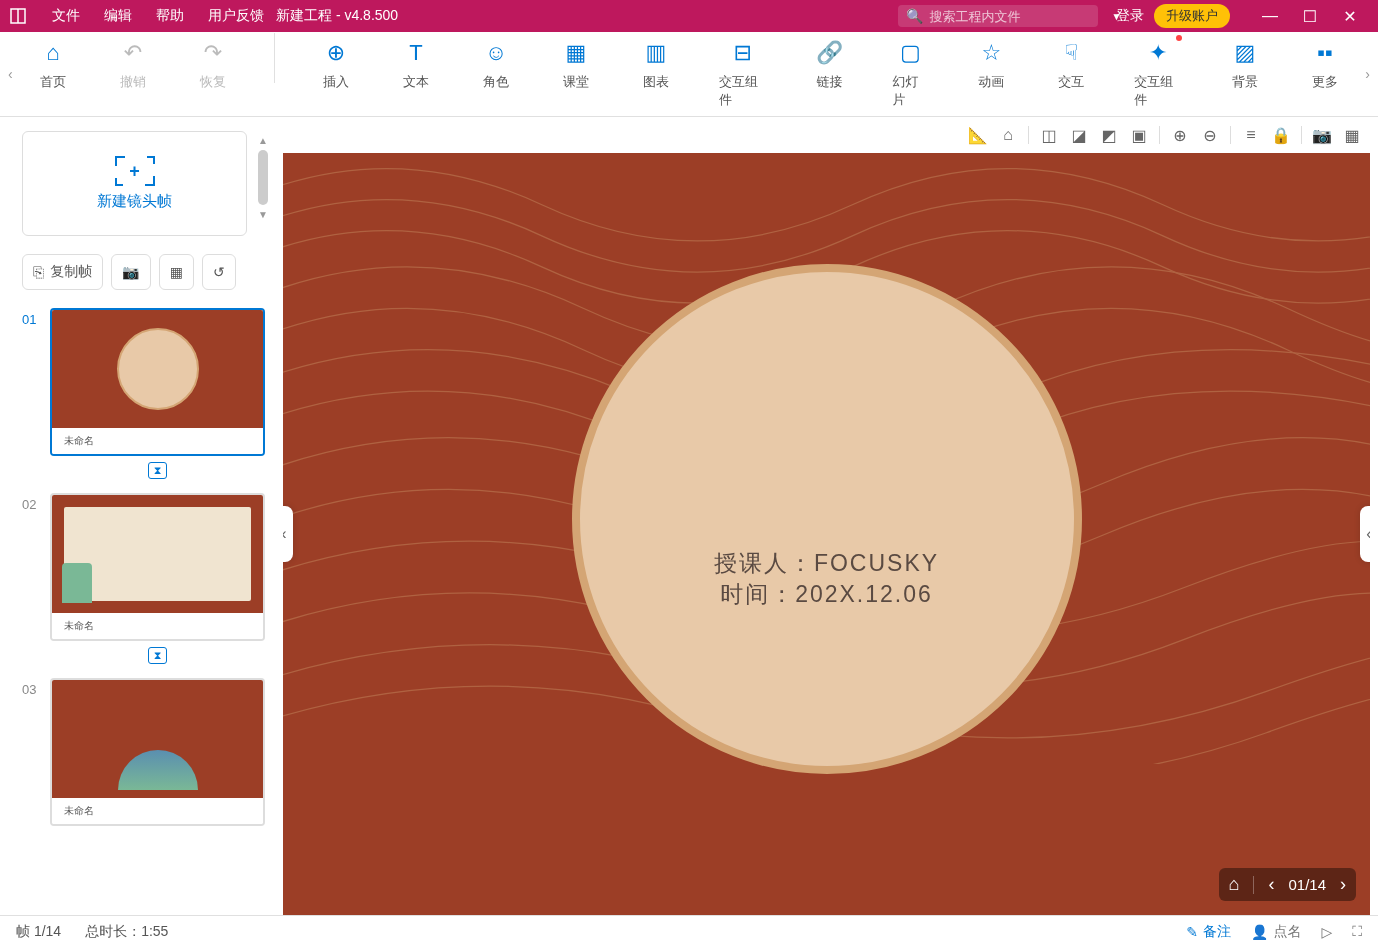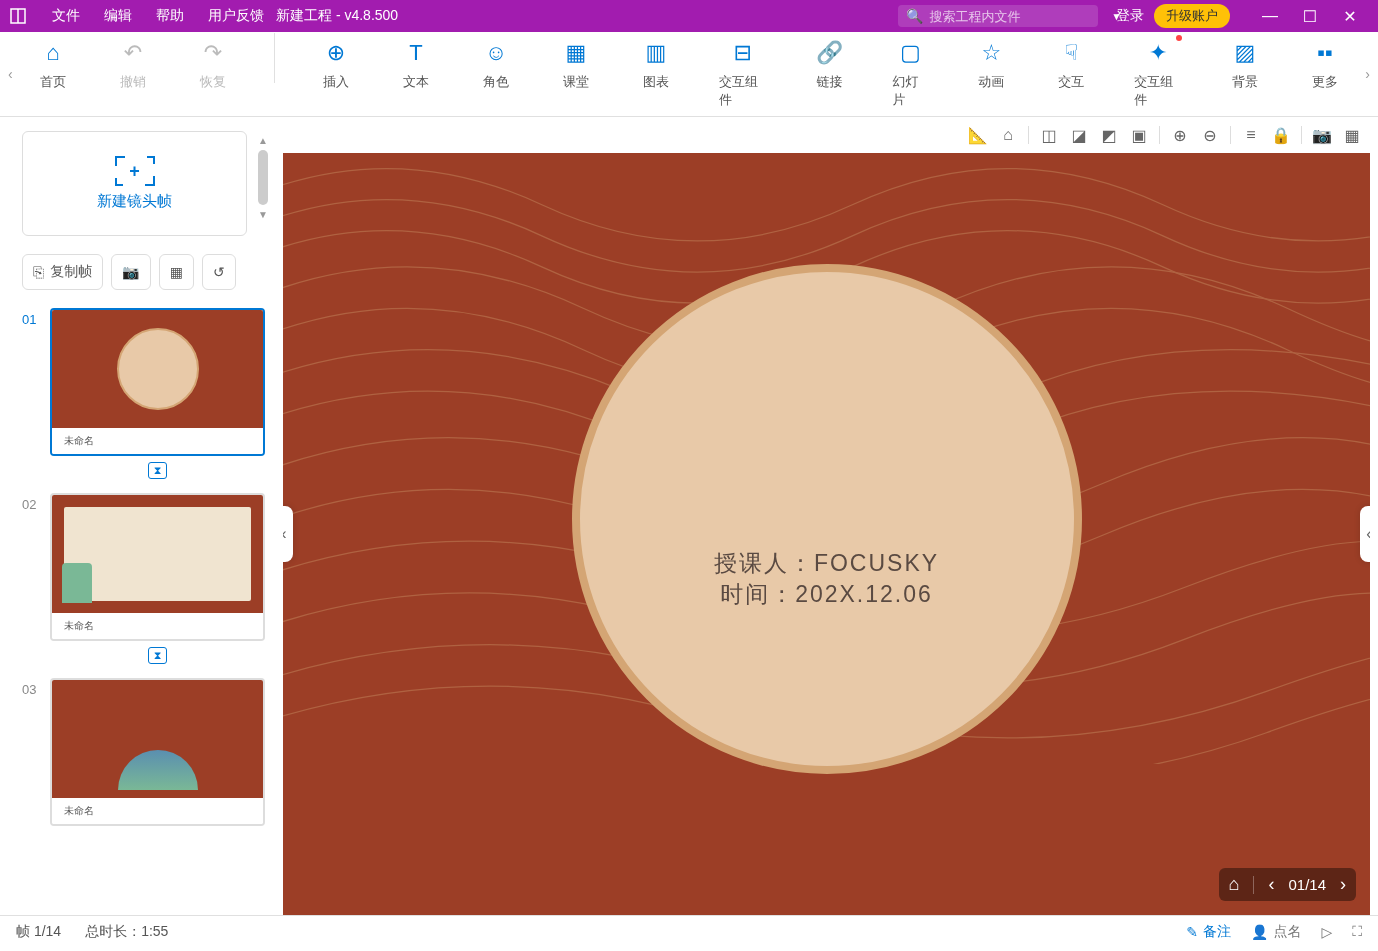--- a/index.html
+++ b/index.html
@@ -1,19 +1,19 @@
 <!DOCTYPE html>
 <html><head>
   <meta charset="utf-8">
   <style>
     * { box-sizing: border-box; margin: 0; padding: 0; font-family: "Microsoft YaHei", sans-serif; }
     body { width: 1378px; height: 951px; background: #fff; overflow: hidden; position: relative; }
     
     
-    .titlebar { height: 20px; background: #a21caf; display: flex; align-items: center; color: #fff; font-size: 14px; padding: 16px 8px; }
+    .titlebar { height: 20px; background: #be185d; display: flex; align-items: center; color: #fff; font-size: 14px; padding: 16px 8px; }
     .titlebar .logo { width: 20px; height: 20px; margin-right: 12px; }
     .titlebar .menu-item { padding: 0 12px; cursor: pointer; }
     .titlebar .title-center { flex: 1; text-align: left; }
     .titlebar .search-box { background: rgba(255,255,255,0.15); border-radius: 4px; padding: 3px 8px; width: 200px; display: flex; align-items: center; margin: 0 8px; }
     .titlebar .search-box input { background: transparent; border: none; color: #fff; font-size: 13px; outline: none; flex: 1; }
     .titlebar .search-box input::placeholder { color: rgba(255,255,255,0.7); }
     .titlebar .chevron-down { margin-left: 6px; font-size: 10px; }
     .titlebar .login-link { margin: 0 10px; cursor: pointer; }
     .titlebar .upgrade-btn { background: #ffc107; color: #333; padding: 3px 12px; border-radius: 12px; font-size: 13px; cursor: pointer; }
     .titlebar .win-controls { display: flex; margin-left: 20px; }

